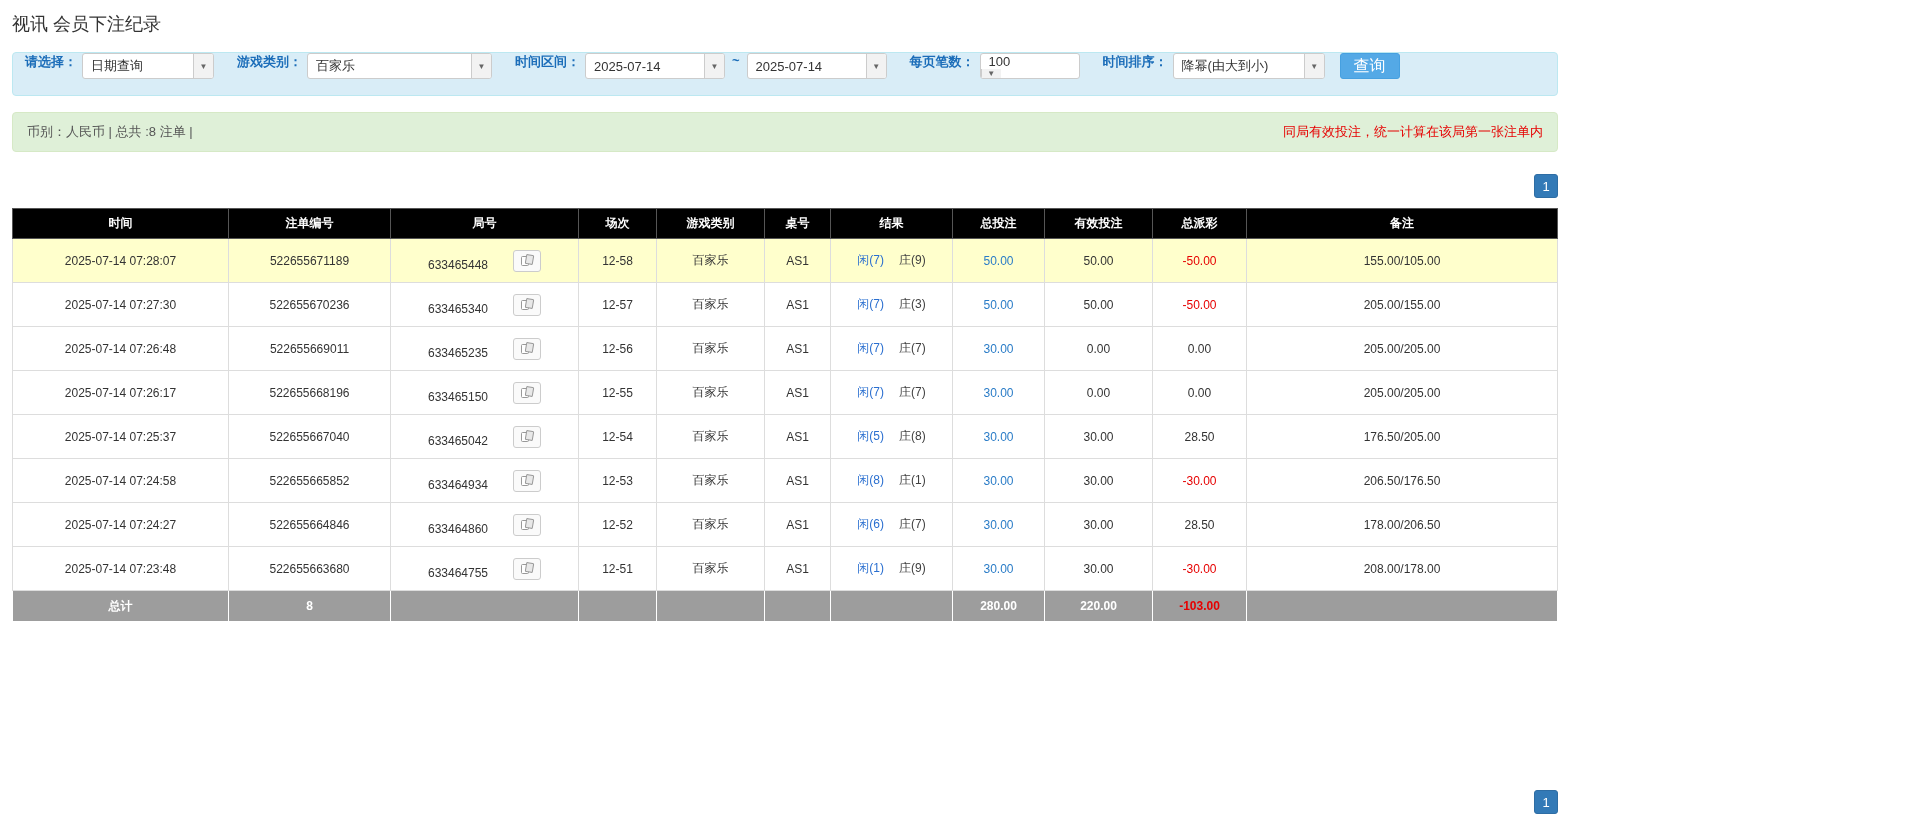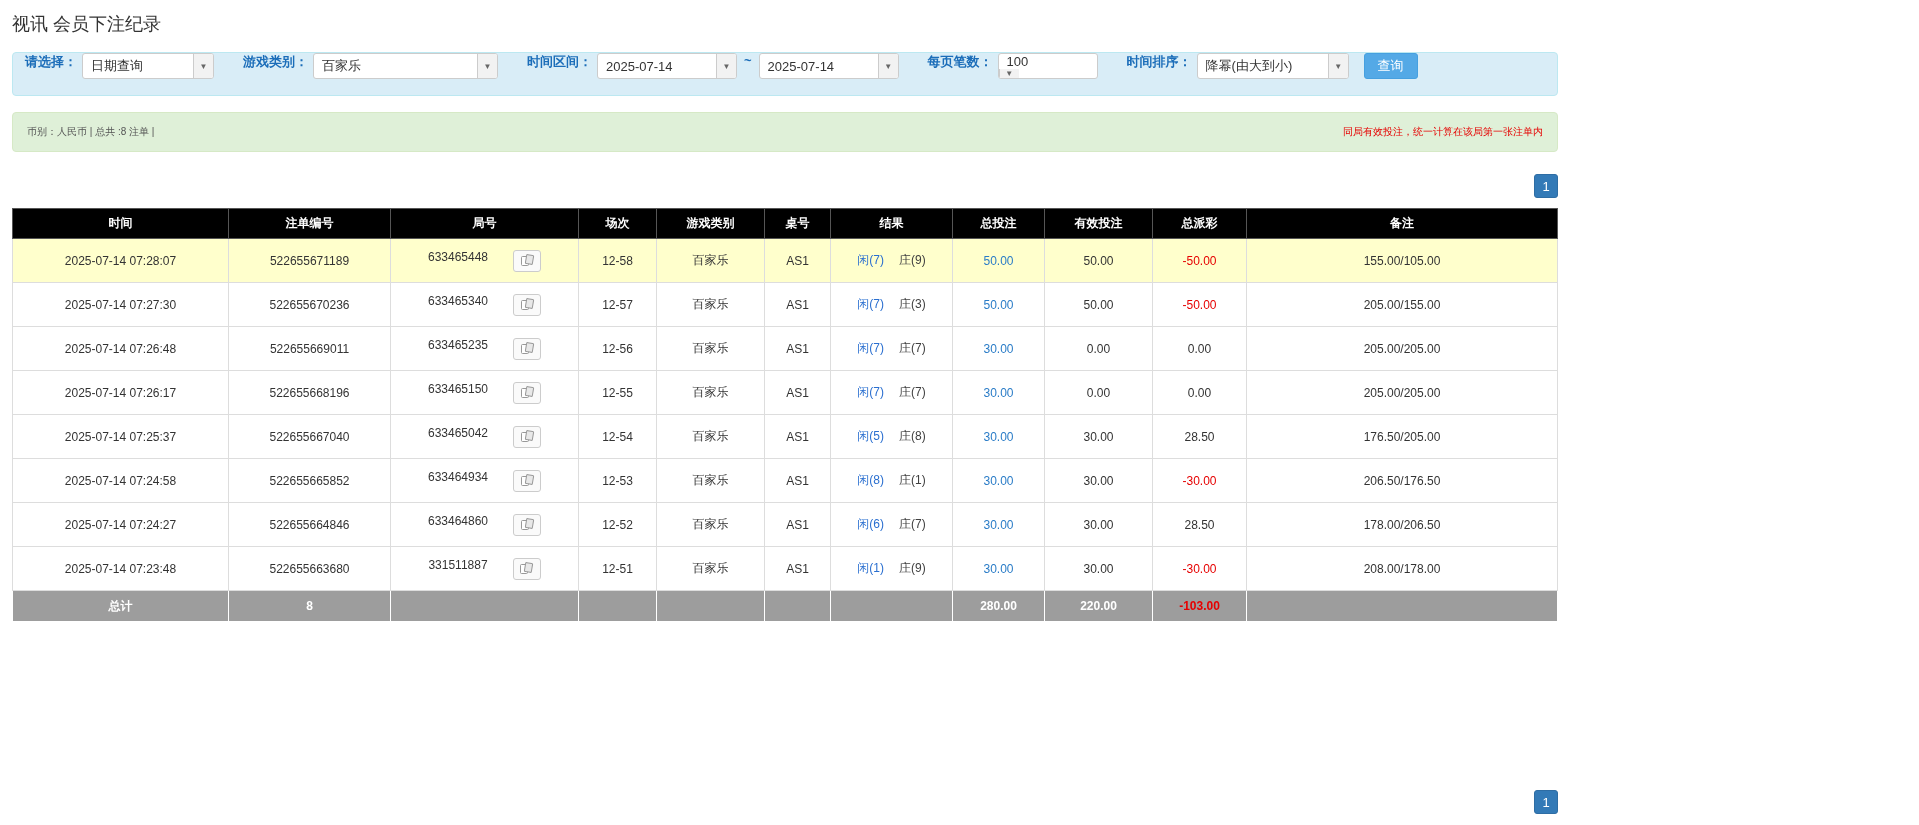--- a/index.html
+++ b/index.html
@@ -7,45 +7,45 @@
   body { font-family: "Liberation Sans", "DejaVu Sans", sans-serif; color: #333; }
   .container { width: 1546px; margin-left: 12px; padding-top: 10px; }
 
   .page-title { font-size: 18px; font-weight: 400; color: #333; margin: 2px 0 16px 0; }
 
   
   .filter-bar {
     background: #d9edf7; border: 1px solid #bce8f1; border-radius: 4px;
     height: 44px; display: flex; align-items: flex-start; padding: 0 10px; gap: 5px;
   }
-  .flabel { color: #1b6db9; font-weight: bold; font-size: 13px; margin-left: 24px; white-space: nowrap; }
+  .flabel { color: #1b6db9; font-weight: bold; font-size: 13px; margin-left: 18px; white-space: nowrap; }
   .flabel.first { margin-left: 2px; }
   .tilde { margin: 0 2px; }
   .combo {
     display: inline-flex; align-items: stretch; background: #fff;
     border: 1px solid #ccc; border-radius: 3px; height: 26px; cursor: pointer; overflow: hidden;
   }
   .combo-text { padding: 0 8px; font-size: 13px; color: #333; flex: 1; display: flex; align-items: center; white-space: nowrap; }
   .combo-btn {
     width: 20px; border-left: 1px solid #ccc; background: #f2f2f2;
     display: flex; align-items: center; justify-content: center; font-size: 8px; color: #666;
   }
   .w112 { width: 132px; } .w185 { width: 185px; } .w140 { width: 140px; }
   .w100 { width: 100px; flex-direction: column; } .w152 { width: 152px; }
   .search-btn {
-    margin-left: 10px; height: 26px; padding: 0 13px; font-size: 13px; color: #fff;
+    margin-left: 10px; height: 26px; padding: 0 13px; font-size: 16px; color: #fff;
     background: #54a9e6; border: 1px solid #46a0e0; border-radius: 3px; cursor: pointer;
     font-family: inherit;
   }
 
   
   .summary-bar {
     background: #dff0d8; border: 1px solid #d6e9c6; border-radius: 4px;
     margin-top: 16px; height: 40px; padding: 0 14px;
-    display: flex; align-items: center; justify-content: space-between; font-size: 10px; color: #555;
+    display: flex; align-items: center; justify-content: space-between; font-size: 13px; color: #555;
   }
   .summary-right { color: #e60000; }
 
   
   .pager { display: flex; justify-content: flex-end; }
   .pager.top { margin: 22px 0 10px 0; }
   .pager.bottom { margin-top: 168px; }
   .page-btn {
     min-width: 24px; height: 24px; background: #337ab7; border: 1px solid #2e6da4;
     border-radius: 3px; color: #fff; font-size: 13px; cursor: pointer; font-family: inherit;
@@ -59,21 +59,21 @@
   }
   tbody td {
     background: #fff; border: 1px solid #ddd; height: 44px;
     text-align: center; padding: 2px 6px; color: #333;
   }
   tr.highlight td { background: #ffffcc; }
   td.blue-link { color: #2a7cc7; cursor: pointer; }
   .neg { color: #e60000 !important; }
   .player { color: #2a6fd0; margin-right: 15px; }
   .banker { color: #404040; }
-  .round-wrap { display: inline-flex; align-items: flex-start; gap: 25px; }
+  .round-wrap { display: inline-flex; align-items: flex-end; gap: 25px; }
   .card-btn {
     width: 28px; height: 22px; border: 1px solid #ccc; background: #fafafa;
     border-radius: 3px; cursor: pointer; display: inline-flex; align-items: center; justify-content: center;
   }
   tfoot td {
     background: #9d9d9d; color: #fff; font-weight: bold; height: 31px;
     border: 1px solid #fff; text-align: center; padding: 0 6px;
   }
 </style>
 </head>
@@ -341,21 +341,21 @@
     <td>30.00</td>
     <td>28.50</td>
     <td>178.00/206.50</td>
   </tr>
 
   <tr>
     <td>2025-07-14 07:23:48</td>
     <td>522655663680</td>
     <td>
       <span class="round-wrap">
-        <span>331511887</span>
+        <span>633464755</span>
         <span class="card-btn">
           <svg width="15" height="13" viewBox="0 0 15 13">
             <rect x="1.5" y="2.5" width="7" height="9" rx="1" fill="#fff" stroke="#999"></rect>
             <rect x="6" y="1" width="7" height="9" rx="1" fill="#e8e8e8" stroke="#999" transform="rotate(10 9.5 5.5)"></rect>
           </svg>
         </span>
       </span>
     </td>
     <td>12-51</td>
     <td>百家乐</td>

